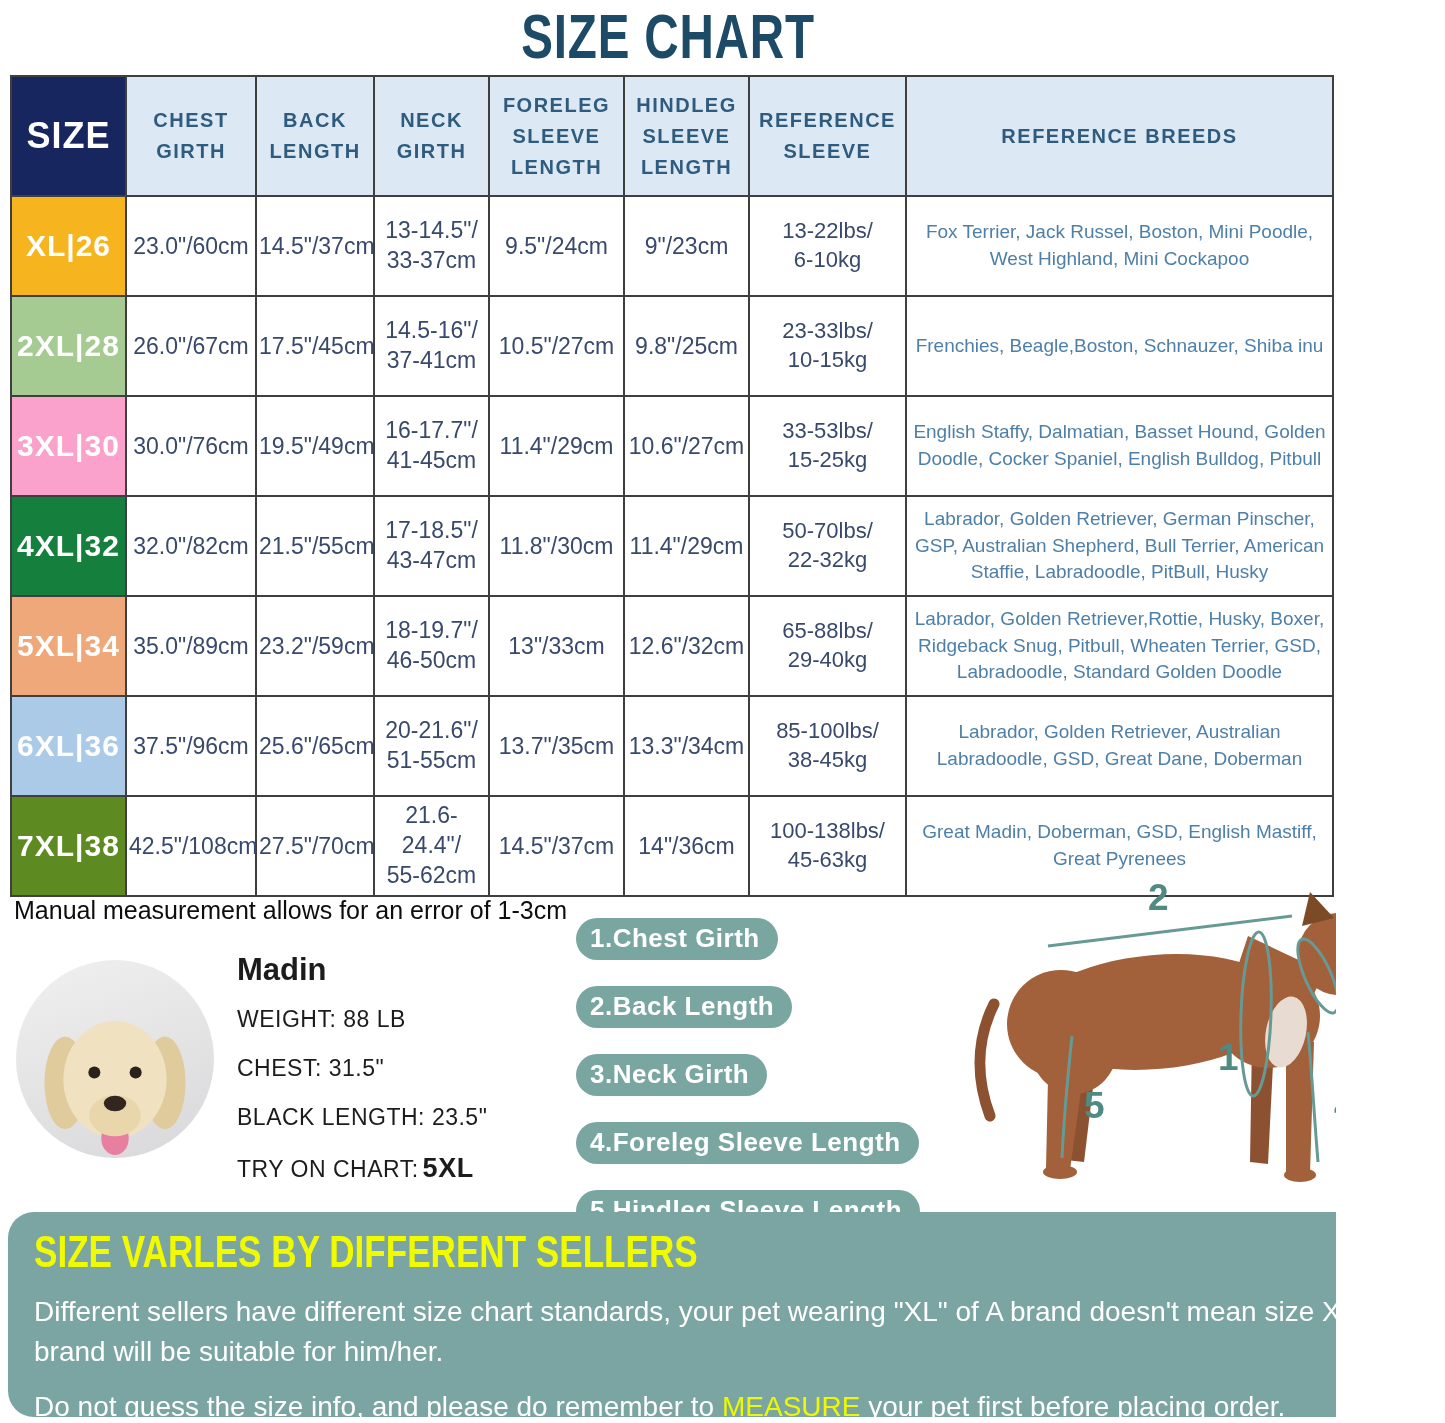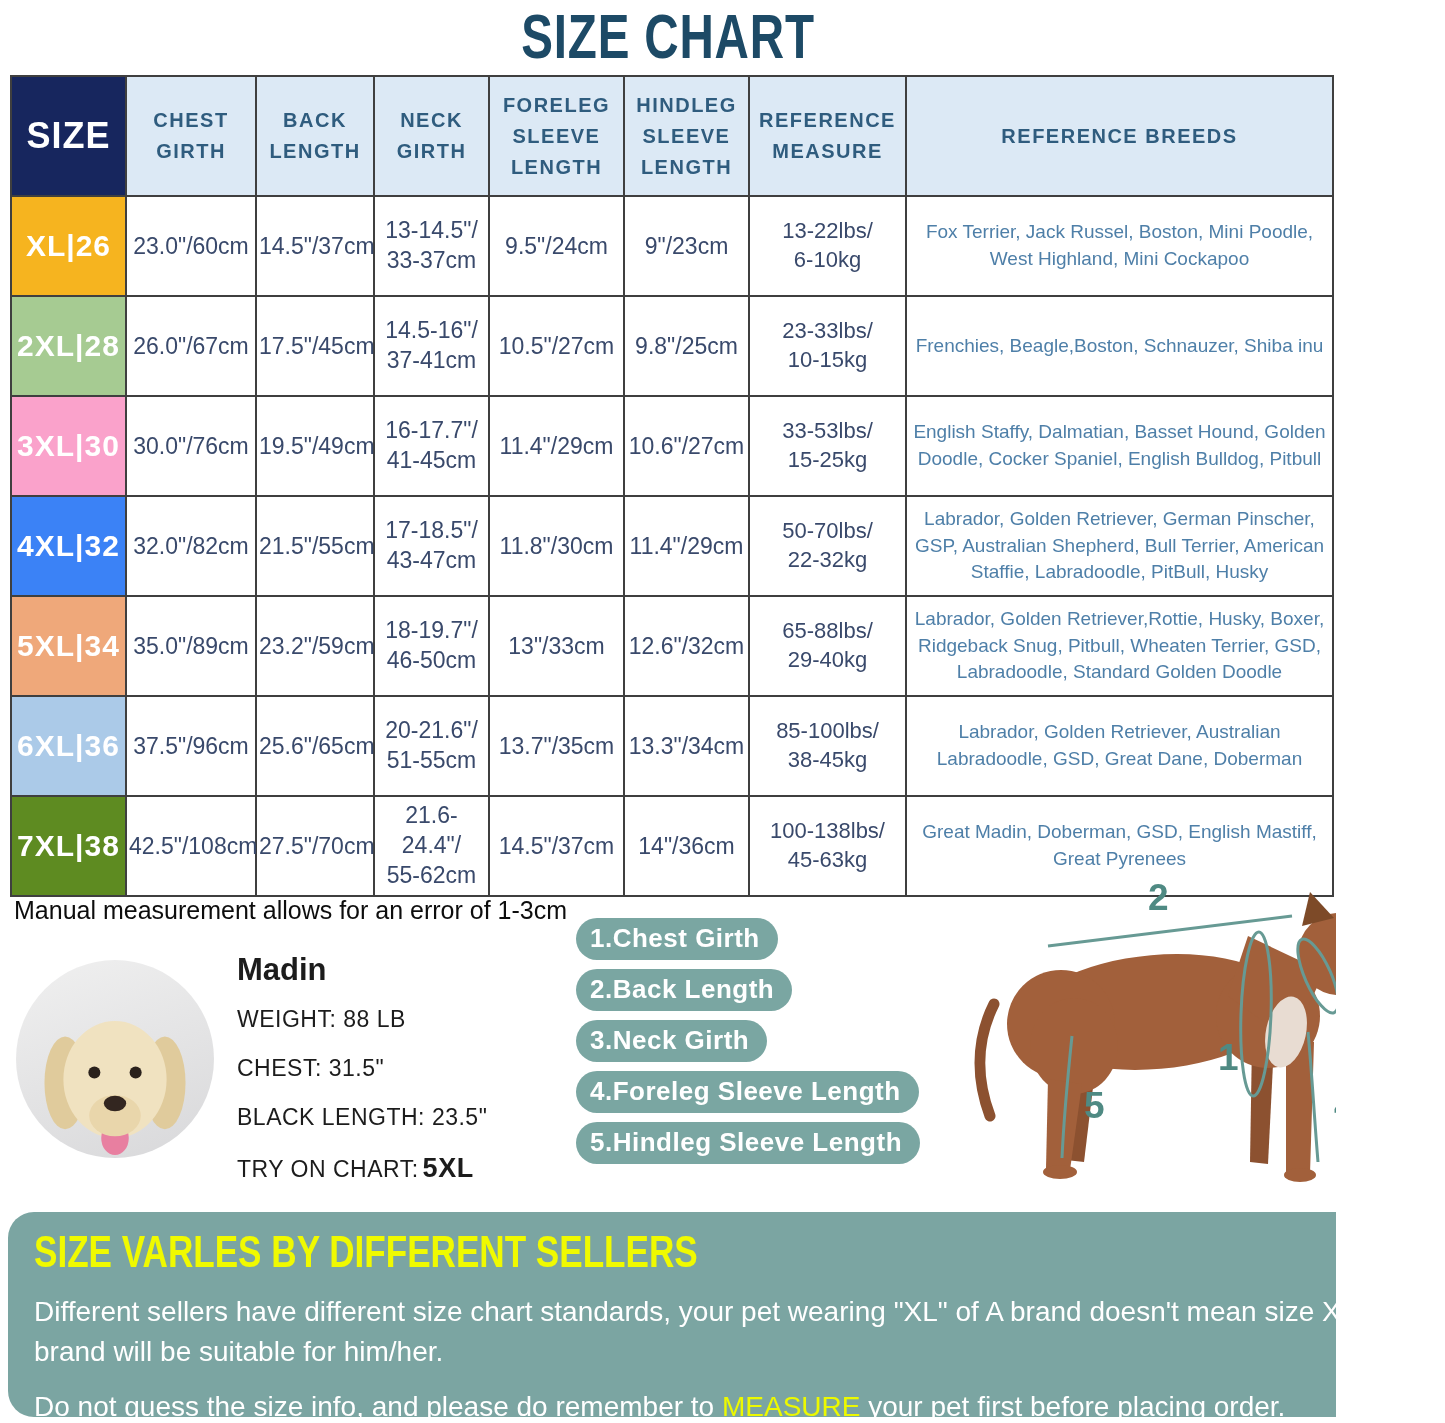--- a/index.html
+++ b/index.html
@@ -41,21 +41,21 @@
       display:flex;align-items:flex-end;justify-content:center;}
   .model-photo svg{width:172px;height:172px;margin-bottom:-8px;}
   .model-info{position:absolute;left:237px;top:952px;color:#1c1c1c;}
   .model-name{font-size:31px;font-weight:bold;margin:0 0 18px 0;}
   .model-line{font-size:23px;margin:0 0 22px 0;letter-spacing:0.5px;}
   .tryon-value{font-size:27px;font-weight:bold;margin-left:4px;}
 
   
   .pills{position:absolute;left:576px;top:918px;}
   .pill{display:table;background:#7aa6a2;color:#ffffff;font-weight:bold;font-size:26px;
-        padding:5px 18px 6px 14px;border-radius:24px;margin-bottom:9px;letter-spacing:0.5px;}
+        padding:5px 18px 6px 14px;border-radius:24px;margin-bottom:26px;letter-spacing:0.5px;}
 
   
   .diagram{position:absolute;left:956px;top:874px;width:489px;height:336px;}
   .diagram svg{width:100%;height:100%;}
   .m-line{stroke:#679a94;stroke-width:3;fill:none;}
   .m-label{fill:#4f8a83;font-size:37px;font-weight:600;font-family:"Liberation Sans",sans-serif;}
 
   
   .banner{position:absolute;left:8px;top:1212px;width:1429px;height:205px;background:#7ba5a2;
       border-radius:26px;box-sizing:border-box;padding:14px 20px 0 26px;}
@@ -94,21 +94,21 @@
 LENGTH</th>
             <th>NECK
 GIRTH</th>
             <th>FORELEG
 SLEEVE
 LENGTH</th>
             <th>HINDLEG
 SLEEVE
 LENGTH</th>
             <th>REFERENCE
-MEASURE</th>
+SLEEVE</th>
             <th>REFERENCE BREEDS</th>
           </tr>
         </thead>
         <tbody>
           <tr class="data-row">
             <td class="size-cell" style="background: rgb(246, 180, 31);">XL|26</td>
             <td class="val">23.0"/60cm</td>
             <td class="val">14.5"/37cm</td>
             <td class="val pre">13-14.5"/
 33-37cm</td>
@@ -136,21 +136,21 @@
             <td class="val">19.5"/49cm</td>
             <td class="val pre">16-17.7"/
 41-45cm</td>
             <td class="val">11.4"/29cm</td>
             <td class="val">10.6"/27cm</td>
             <td class="val pre weight">33-53lbs/
 15-25kg</td>
             <td class="breeds">English Staffy, Dalmatian, Basset Hound, Golden Doodle, Cocker Spaniel, English Bulldog, Pitbull</td>
           </tr>
           <tr class="data-row">
-            <td class="size-cell" style="background: #3b82f6;">4XL|32</td>
+            <td class="size-cell" style="background: #15803d;">4XL|32</td>
             <td class="val">32.0"/82cm</td>
             <td class="val">21.5"/55cm</td>
             <td class="val pre">17-18.5"/
 43-47cm</td>
             <td class="val">11.8"/30cm</td>
             <td class="val">11.4"/29cm</td>
             <td class="val pre weight">50-70lbs/
 22-32kg</td>
             <td class="breeds">Labrador, Golden Retriever, German Pinscher, GSP, Australian Shepherd, Bull Terrier, American Staffie, Labradoodle, PitBull, Husky</td>
           </tr>

